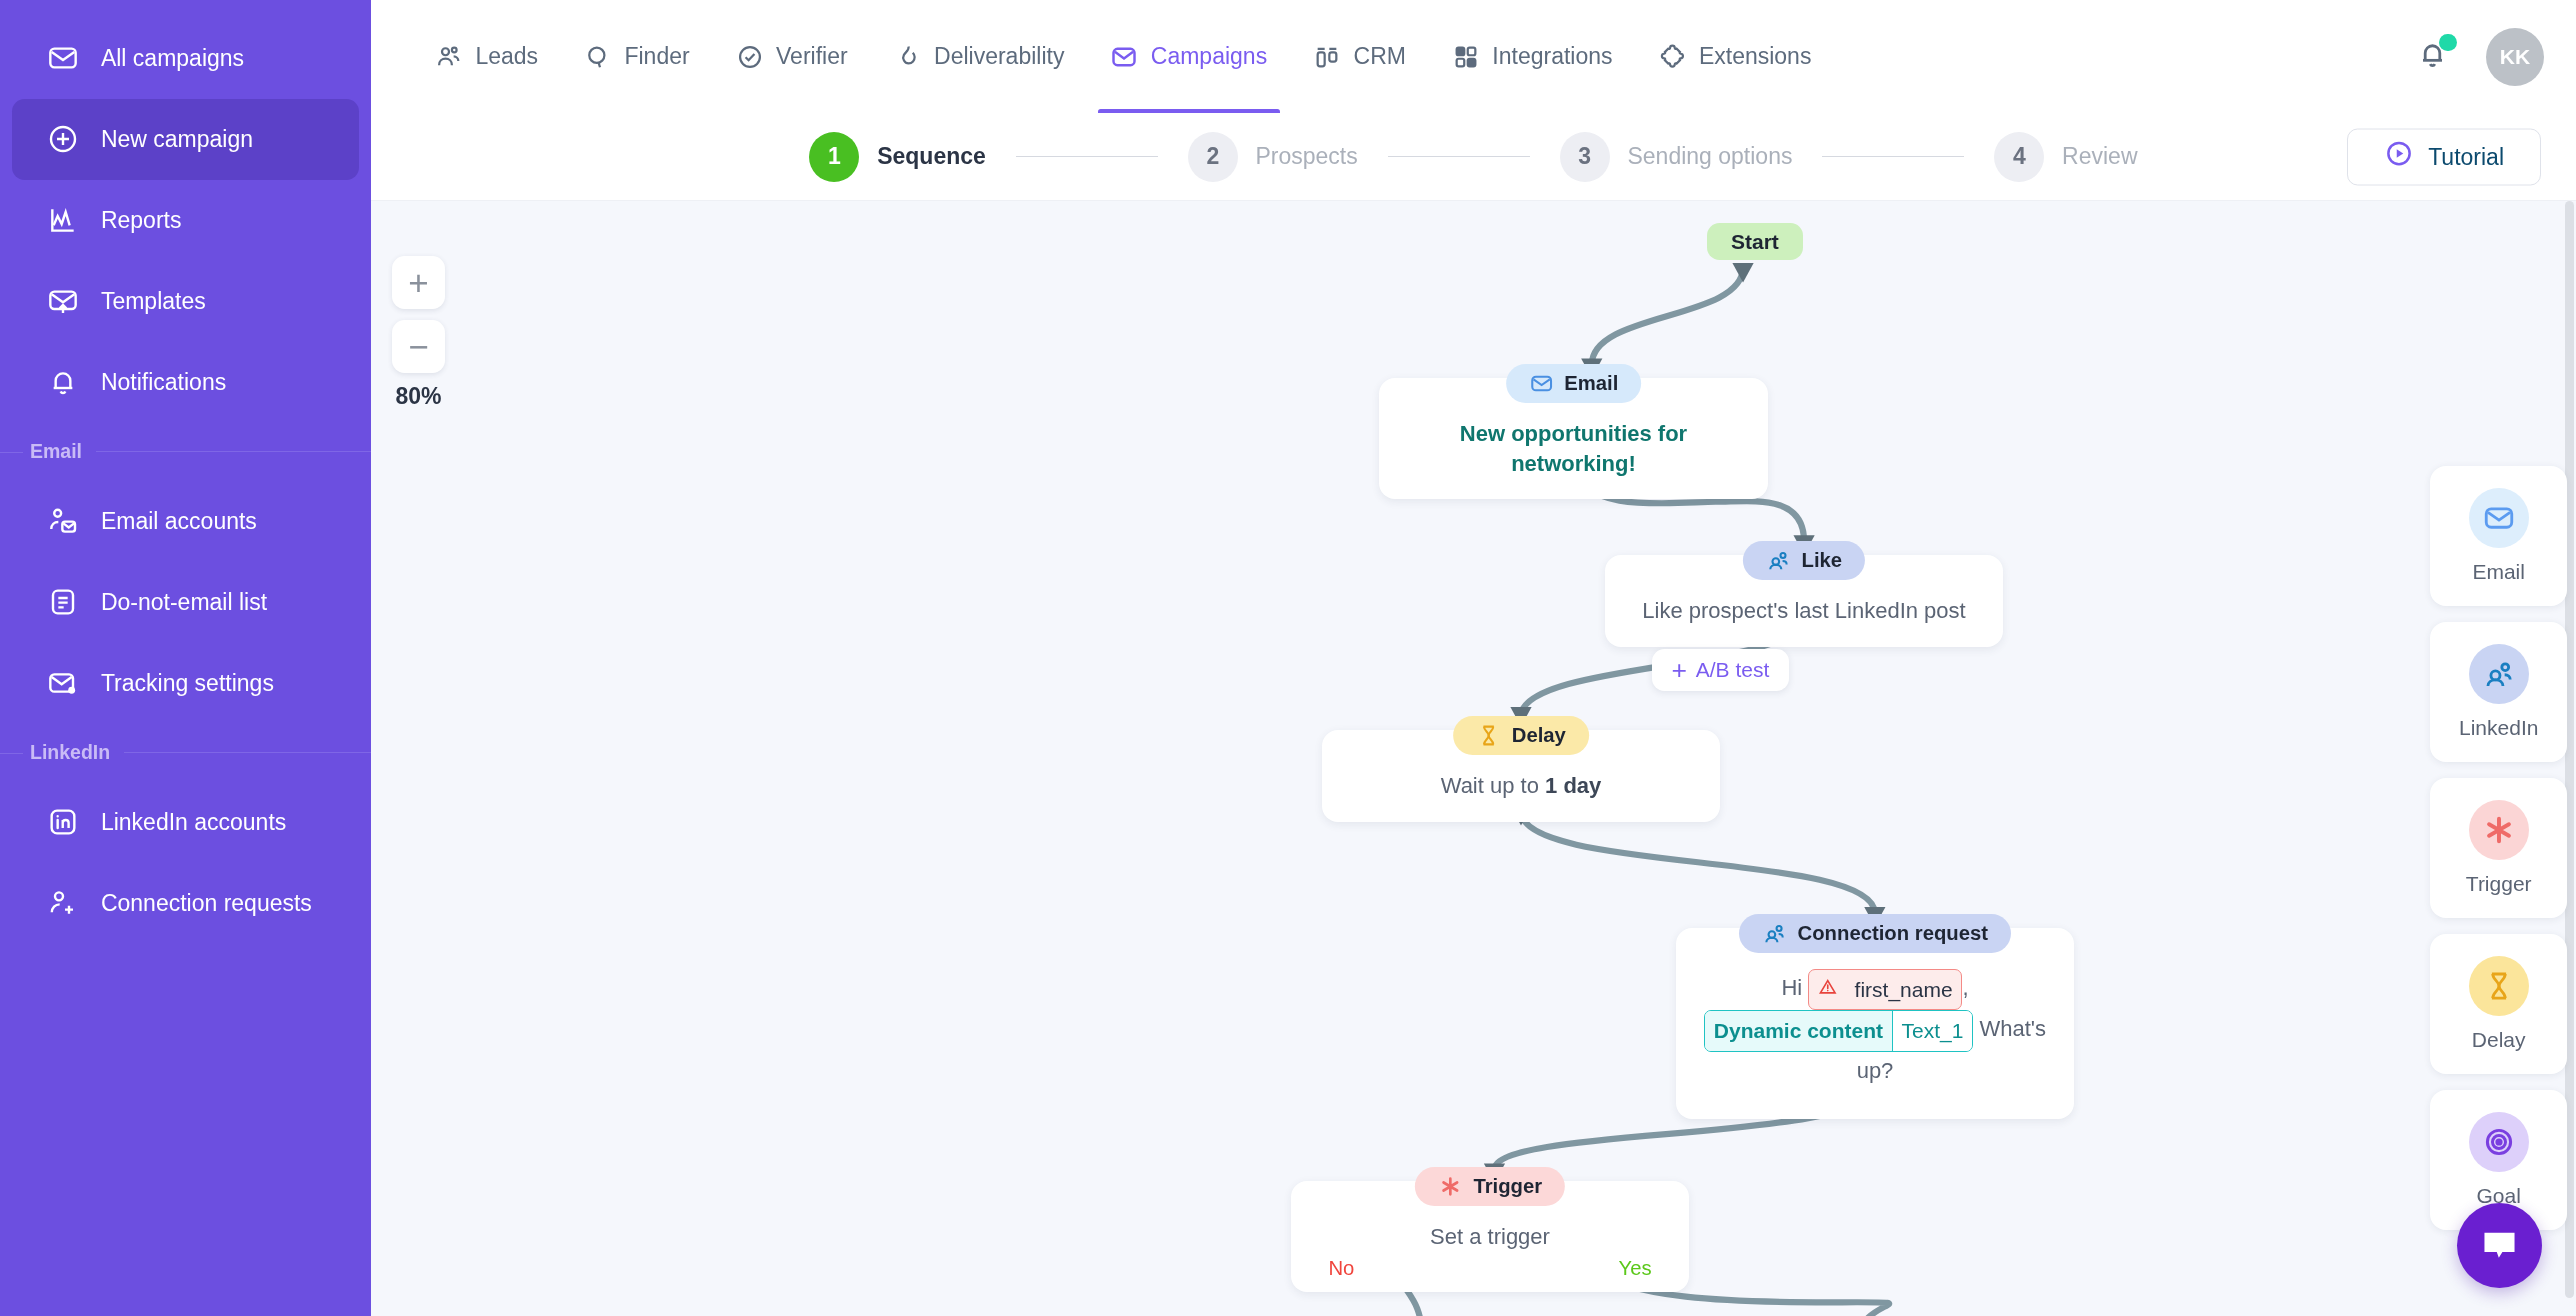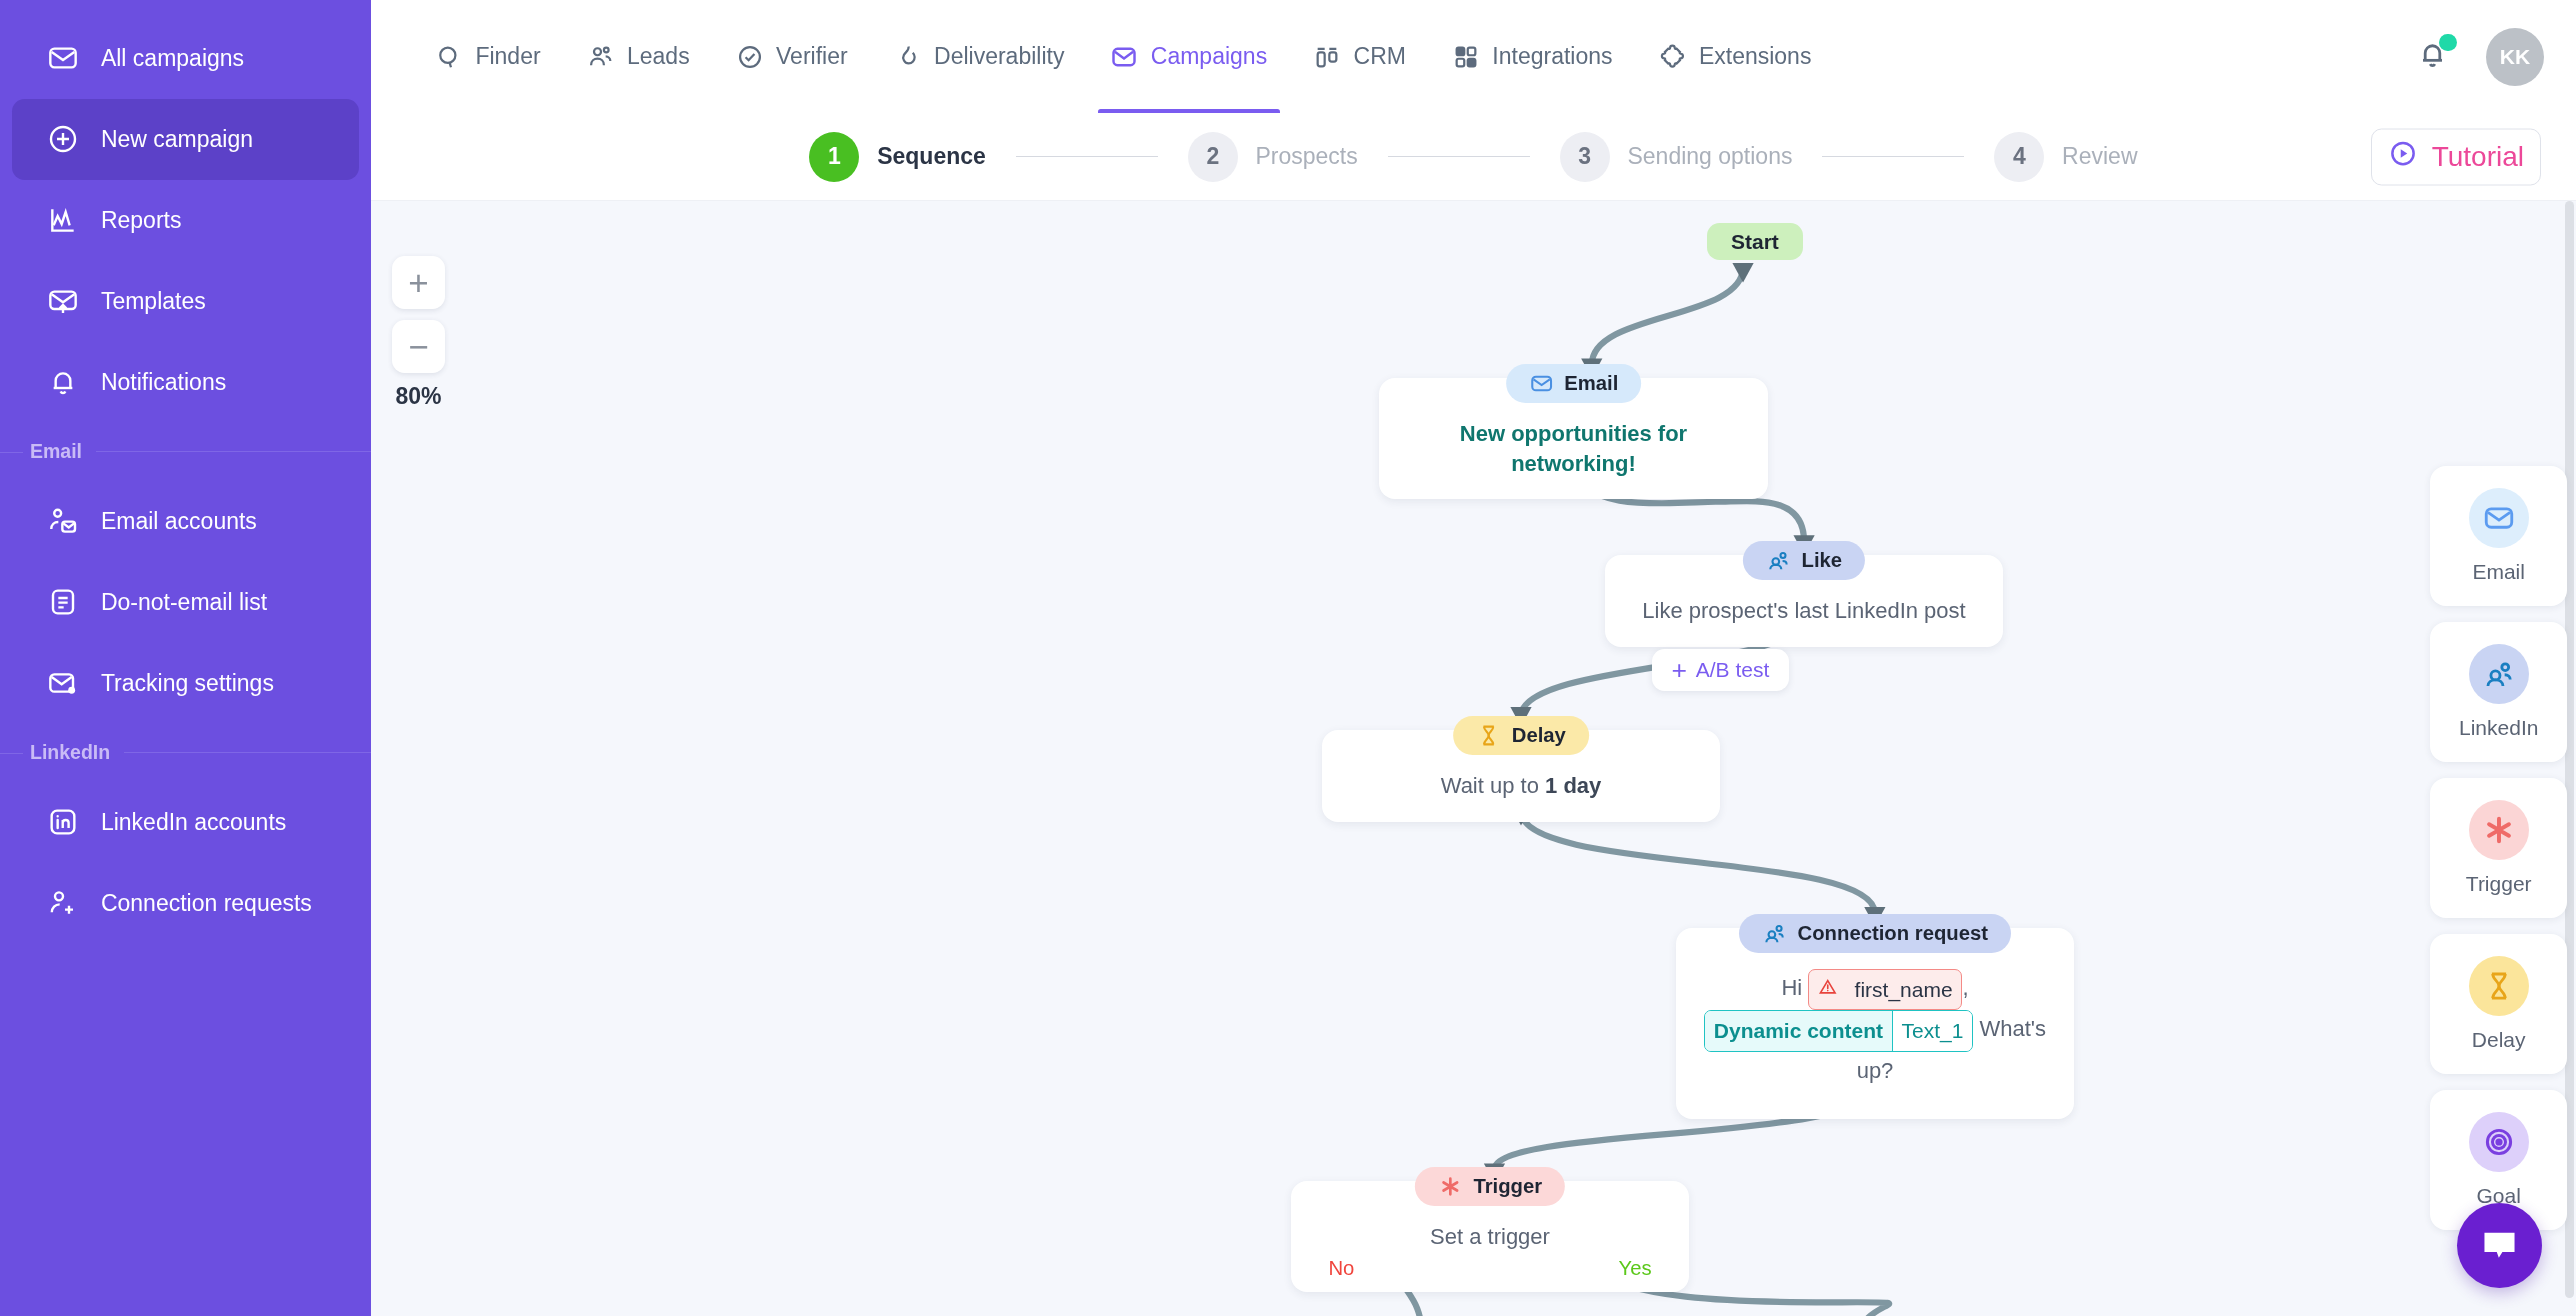--- a/index.html
+++ b/index.html
@@ -114,24 +114,24 @@
     display:flex; align-items:center; justify-content:center;
     font-size: 23px; font-weight: bold;
     background:#edeef3; color:#6b7280;
   }
   .step.done .step-num { background:#49bf22; color:#ffffff; }
   .step-label { font-size: 23px; color:#aab0ba; }
   .step.done .step-label { color:#2b3445; font-weight:bold; }
   .step-line { width: 142px; height: 1.8px; background:#d6d9e0; margin: 0 30px; }
   .tutorial-btn {
     position:absolute; right: 35px; top: 50%; transform: translateY(-50%);
-    height: 57px; padding: 0 16px;
+    height: 57px; padding: 0 36px;
     border: 0.9px solid #dfe2ea; border-radius: 10.6px;
     background:#ffffff; display:flex; align-items:center; gap:14px;
-    font-size: 28px; color:#ec4899; cursor:pointer;
+    font-size: 23px; color:#0c4a6e; cursor:pointer;
   }
   .tutorial-btn svg { width: 30px; height: 30px; }
 
   
   .canvas {
     flex: 1; position: relative; background:#f5f7fc; overflow: hidden;
   }
   .zoom-controls { position:absolute; left: 392px; top: 265px; width: 53px; }
   .zoom-btn {
     width: 53px; height: 53px; border-radius: 12.4px; background:#ffffff;
@@ -390,37 +390,37 @@
   </aside>
 
   <section class="main">
 
     <header class="topbar">
       <nav class="topnav">
 
         <div class="topnav-item">
           <span>
             <svg viewBox="0 0 24 24" fill="none" stroke="currentColor" stroke-width="1.9">
-                <circle cx="11" cy="10.5" r="6.5"></circle>
-                <path d="M12.5 16.8l1.2 4"></path>
-              </svg>
-          </span>
-          <span>Finder</span>
-        </div>
-
-        <div class="topnav-item">
-          <span>
-            <svg viewBox="0 0 24 24" fill="none" stroke="currentColor" stroke-width="1.9">
                 <circle cx="9" cy="7.5" r="3"></circle>
                 <path d="M3.5 19c0-3.4 2.5-5.6 5.5-5.6S14.5 15.6 14.5 19"></path>
                 <circle cx="16.5" cy="6" r="2"></circle>
                 <path d="M16 11.5c2.2 0 4 1.6 4 4"></path>
               </svg>
           </span>
           <span>Leads</span>
+        </div>
+
+        <div class="topnav-item">
+          <span>
+            <svg viewBox="0 0 24 24" fill="none" stroke="currentColor" stroke-width="1.9">
+                <circle cx="11" cy="10.5" r="6.5"></circle>
+                <path d="M12.5 16.8l1.2 4"></path>
+              </svg>
+          </span>
+          <span>Finder</span>
         </div>
 
         <div class="topnav-item">
           <span>
             <svg viewBox="0 0 24 24" fill="none" stroke="currentColor" stroke-width="1.9">
                 <circle cx="12" cy="12" r="8.5"></circle>
                 <path d="M8.2 12.2l2.6 2.6 5-5.4"></path>
               </svg>
           </span>
           <span>Verifier</span>

